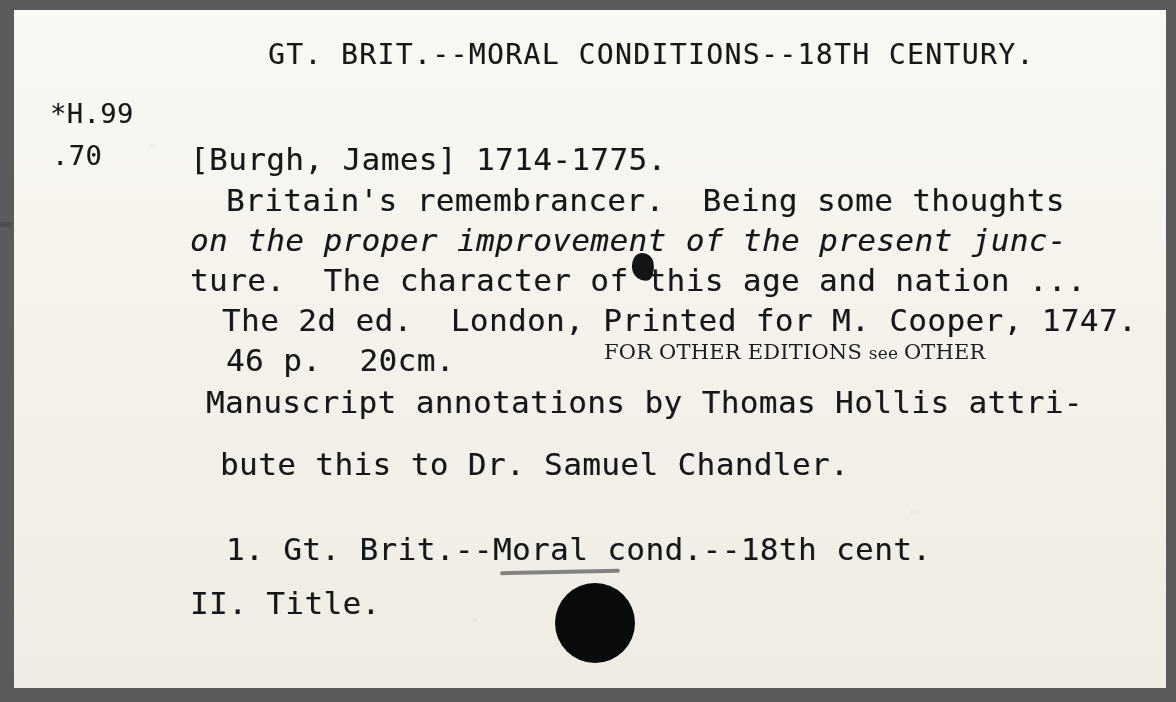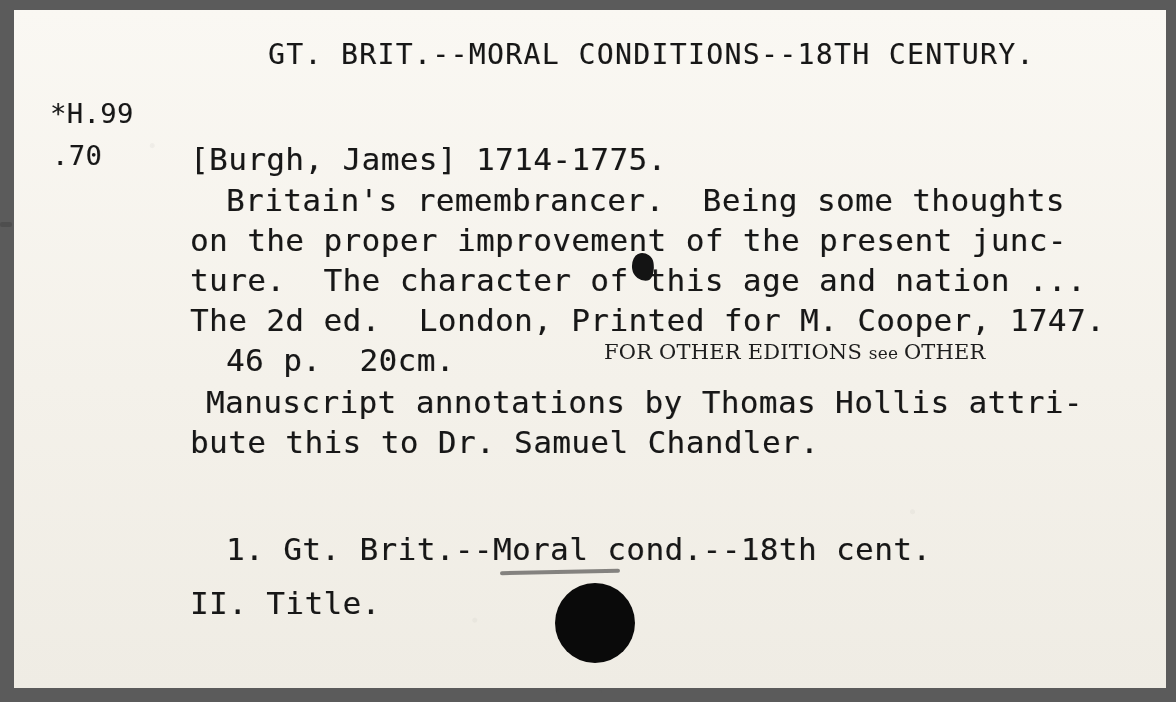--- a/index.html
+++ b/index.html
@@ -99,26 +99,26 @@
   .body-line {
     left: 176px;
     font-size: 31px;
     letter-spacing: 0.4px;
   }
   .indent1 { left: 212px; text-align: right; }
   .indent2 { left: 192px; }
 
   #l1  { top: 131px; }
   #l2  { top: 172px; }
-  #l3  { top: 212px; }
+  #l3  { top: 212px; font-style: italic; }
   #l4  { top: 252px; }
-  #l5  { top: 292px; }
+  #l5  { top: 292px; margin-left: 32px; }
   #l6  { top: 332px; }
   #l7  { top: 374px; }
-  #l8  { top: 414px; }
+  #l8  { top: 436px; margin-left: 30px; }
   #l9  { top: 495px; margin-top: 26px; }
   #l10 { top: 535px; }
   #l11 { top: 575px; }
 
   #stamp-other-editions {
     position: absolute;
     left: 590px;
     top: 330px;
     font-family: "DejaVu Serif", serif;
     font-size: 21px;

